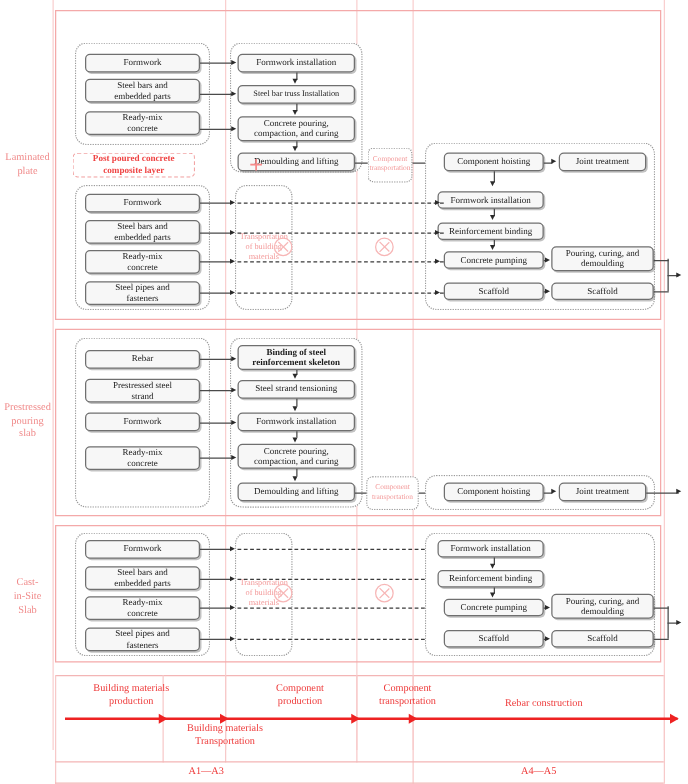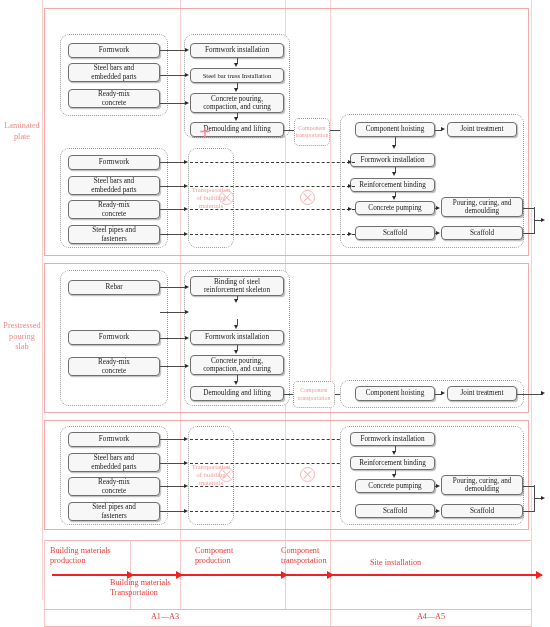--- a/index.html
+++ b/index.html
@@ -56,21 +56,21 @@
 
   
   .xcircle{width:15px;height:15px;position:absolute;}
   .xcircle i{position:absolute;display:block;}
   .xcircle .c{left:0;top:0;width:15px;height:15px;border:1px solid #f7b6b6;border-radius:50%;box-sizing:border-box;}
   .xcircle .d1{left:1.8px;top:7px;width:11.4px;height:1px;background:#f7b6b6;transform:rotate(45deg);}
   .xcircle .d2{left:1.8px;top:7px;width:11.4px;height:1px;background:#f7b6b6;transform:rotate(-45deg);}
 
   
   .legendtxt{
-    position:absolute;text-align:left;color:#ee3b3b;font-size:8.2px;line-height:1.25;
+    position:absolute;text-align:center;color:#ee3b3b;font-size:8.2px;line-height:1.25;
   }
   .legendsmall{position:absolute;text-align:center;color:#ee3b3b;font-size:8.2px;}
   .redarrowline{position:absolute;height:1.6px;background:#ee2222;}
   .redarrowhead{
     position:absolute;width:0;height:0;border-left:7px solid #ee2222;
     border-top:4px solid transparent;border-bottom:4px solid transparent;
   }
   .legendvline{position:absolute;width:1px;background:#f7c9c9;}
   .legendhline{position:absolute;height:1px;background:#f3b5b5;}
 </style>
@@ -155,20 +155,22 @@
   <div class="abs hline" style="left:435px;top:208px;width:3px;"></div>
   <div class="abs arrowR" style="left:436px;top:205.5px;"></div>
   <div class="abs hline" style="left:435px;top:233px;width:3px;"></div>
   <div class="abs arrowR" style="left:436px;top:230.5px;"></div>
   <div class="abs hline" style="left:523px;top:207.5px;width:12px;"></div>
   <div class="abs hline" style="left:523px;top:232.5px;width:12px;"></div>
   <div class="abs vline" style="left:534px;top:207px;height:26px;"></div>
   <div class="abs hline" style="left:534px;top:220px;width:9px;"></div>
   <div class="abs arrowR" style="left:541px;top:217.5px;"></div>
 
+  <div class="abs redbox" style="left:58px;top:122px;width:98px;height:20px;white-space:pre-line;">Post poured concrete
+composite layer</div>
   <div class="abs" style="left:185px;top:120px;width:40px;height:24px;display:flex;align-items:center;justify-content:center;color:#f78b8b;font-size:20px;font-weight:bold;">+</div>
 
   <div class="abs dotgroup" style="left:60px;top:148px;width:108px;height:100px;"></div>
   <div class="abs node" style="left:68px;top:155px;width:92px;height:15px;">Formwork</div>
   <div class="abs node" style="left:68px;top:176px;width:92px;height:19px;white-space:pre-line;">Steel bars and
 embedded parts</div>
   <div class="abs node" style="left:68px;top:200px;width:92px;height:19px;white-space:pre-line;">Ready-mix
 concrete</div>
   <div class="abs node" style="left:68px;top:225px;width:92px;height:19px;white-space:pre-line;">Steel pipes and
 fasteners</div>
@@ -209,32 +211,35 @@
       <i class="d2"></i>
   </div>
 
   <div class="abs redframe" style="left:44px;top:263px;width:485px;height:150px;"></div>
   <div class="abs rowlabel" style="left:2px;top:312px;width:40px;height:50px;white-space:pre-line;">Prestressed
 pouring
 slab</div>
 
   <div class="abs dotgroup" style="left:60px;top:270px;width:108px;height:136px;"></div>
   <div class="abs node" style="left:68px;top:280px;width:92px;height:15px;">Rebar</div>
+  <div class="abs node" style="left:68px;top:303px;width:92px;height:19px;white-space:pre-line;">Prestressed steel
+strand</div>
   <div class="abs node" style="left:68px;top:330px;width:92px;height:15px;">Formwork</div>
   <div class="abs node" style="left:68px;top:357px;width:92px;height:19px;white-space:pre-line;">Ready-mix
 concrete</div>
 
   <div class="abs dotgroup" style="left:188px;top:270px;width:46px;height:136px;"></div>
   <div class="abs redplain" style="left:188px;top:318px;width:46px;height:40px;white-space:pre-line;">Transportation
 of building
 materials</div>
 
   <div class="abs dotgroup" style="left:184px;top:270px;width:106px;height:136px;"></div>
-  <div class="abs node" style="left:190px;top:276px;width:94px;height:20px;white-space:pre-line;">Binding of steel
+  <div class="abs node" style="left:190px;top:276px;width:94px;height:20px;white-space:pre-line;font-weight:bold;">Binding of steel
 reinforcement skeleton</div>
+  <div class="abs node" style="left:190px;top:304px;width:94px;height:15px;">Steel strand tensioning</div>
   <div class="abs node" style="left:190px;top:330px;width:94px;height:15px;">Formwork installation</div>
   <div class="abs node" style="left:190px;top:355px;width:94px;height:20px;white-space:pre-line;">Concrete pouring,
 compaction, and curing</div>
   <div class="abs node" style="left:190px;top:386px;width:94px;height:15px;">Demoulding and lifting</div>
 
   <div class="abs hline" style="left:160px;top:287px;width:26px;"></div>
   <div class="abs arrowR" style="left:185px;top:284.5px;"></div>
   <div class="abs hline" style="left:160px;top:312px;width:26px;"></div>
   <div class="abs arrowR" style="left:185px;top:309.5px;"></div>
   <div class="abs hline" style="left:160px;top:338px;width:26px;"></div>
@@ -260,20 +265,23 @@
 
   <div class="abs dotgroup" style="left:340px;top:380px;width:184px;height:28px;"></div>
   <div class="abs node" style="left:355px;top:386px;width:80px;height:15px;">Component hoisting</div>
   <div class="abs node" style="left:447px;top:386px;width:70px;height:15px;">Joint treatment</div>
   <div class="abs hline" style="left:435px;top:393.5px;width:7px;"></div>
   <div class="abs arrowR" style="left:441px;top:391px;"></div>
   <div class="abs hline" style="left:517px;top:393.5px;width:26px;"></div>
   <div class="abs arrowR" style="left:541px;top:391px;"></div>
 
   <div class="abs redframe" style="left:44px;top:420px;width:485px;height:110px;"></div>
+  <div class="abs rowlabel" style="left:2px;top:455px;width:40px;height:45px;white-space:pre-line;">Cast-
+in-Site
+Slab</div>
 
   <div class="abs dotgroup" style="left:60px;top:426px;width:108px;height:99px;"></div>
   <div class="abs node" style="left:68px;top:432px;width:92px;height:15px;">Formwork</div>
   <div class="abs node" style="left:68px;top:453px;width:92px;height:19px;white-space:pre-line;">Steel bars and
 embedded parts</div>
   <div class="abs node" style="left:68px;top:477px;width:92px;height:19px;white-space:pre-line;">Ready-mix
 concrete</div>
   <div class="abs node" style="left:68px;top:502px;width:92px;height:19px;white-space:pre-line;">Steel pipes and
 fasteners</div>
 
@@ -345,21 +353,21 @@
   <div class="legendvline" style="left:531px;top:540px;height:87px;"></div>
 
   <div class="legendtxt" style="left:50px;top:546px;width:110px;white-space:pre-line;">Building materials
 production</div>
   <div class="legendtxt" style="left:110px;top:578px;width:140px;white-space:pre-line;">Building materials
 Transportation</div>
   <div class="legendtxt" style="left:195px;top:546px;width:90px;white-space:pre-line;">Component
 production</div>
   <div class="legendtxt" style="left:281px;top:546px;width:90px;white-space:pre-line;">Component
 transportation</div>
-  <div class="legendtxt" style="left:370px;top:558px;width:130px;white-space:pre-line;">Site installation</div>
+  <div class="legendtxt" style="left:370px;top:558px;width:130px;white-space:pre-line;">Rebar construction</div>
 
   <div class="redarrowline" style="left:52px;top:574px;width:490px;"></div>
   <div class="redarrowhead" style="left:127px;top:571px;"></div>
   <div class="redarrowhead" style="left:176px;top:571px;"></div>
   <div class="redarrowhead" style="left:281px;top:571px;"></div>
   <div class="redarrowhead" style="left:327px;top:571px;"></div>
   <div class="redarrowhead" style="left:536px;top:571px;"></div>
 
   <div class="legendhline" style="left:44px;top:609px;width:487px;"></div>
   <div class="legendsmall" style="left:100px;top:612px;width:130px;">A1—A3</div>

